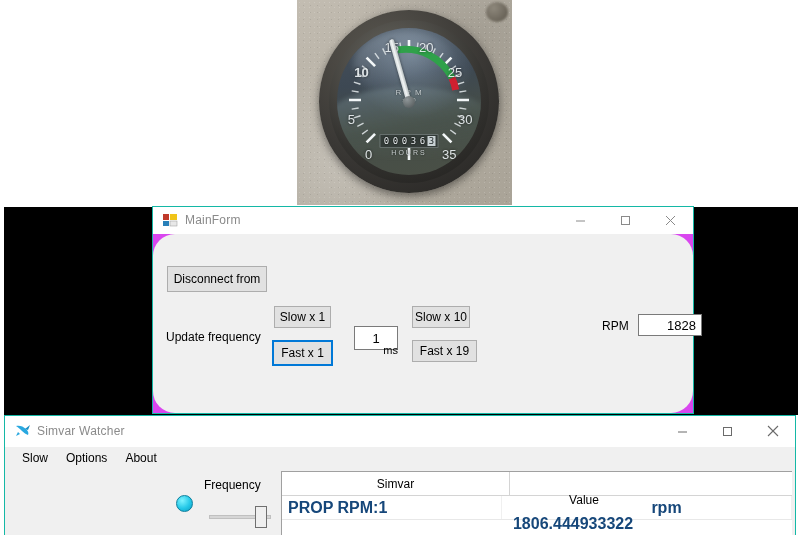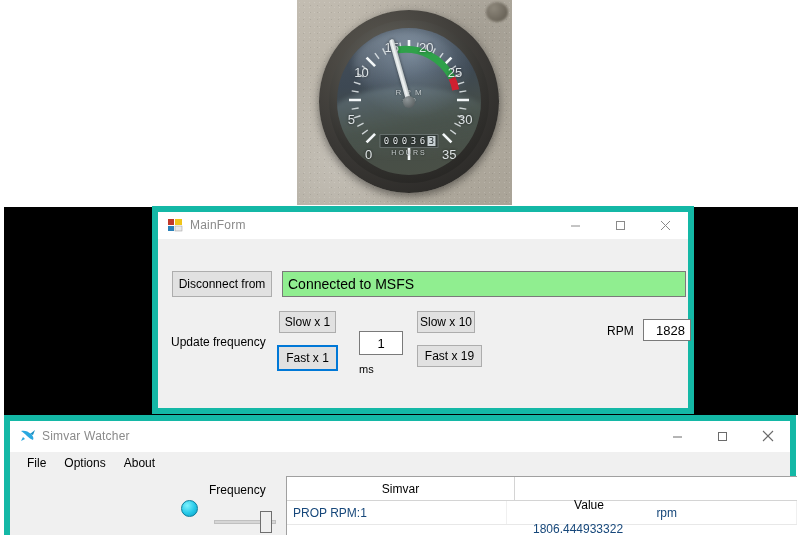--- a/index.html
+++ b/index.html
@@ -136,21 +136,21 @@
     position:absolute; left:50%; top:82%;
     transform:translateX(-50%);
     font-size:7px; letter-spacing:2px; color:#dde3e4; opacity:.85;
     text-shadow:0 0 2px #000;
   }
 
   
   .win {
     position:absolute;
     background:#d946ef;
-    border:6px solid #14b8a6;
+    border:1px solid #14b8a6;
     font-family:"Liberation Sans", sans-serif;
   }
   .titlebar {
     height:30px;
     background:#ffffff;
     display:flex; align-items:center;
     border-bottom:1px solid #ffffff;
   }
   .title-icon { width:16px; height:16px; margin-left:9px; margin-right:7px; flex:none; }
   .title-text {
@@ -160,21 +160,21 @@
   .win-btns { display:flex; height:30px; }
   .win-btn {
     width:45px; height:30px;
     display:flex; align-items:center; justify-content:center;
   }
   .win-btn svg { display:block; }
 
   
   #mainform { left:152px; top:206px; width:542px; height:208px; }
   #mainform .titlebar { height:27px; }
-  #mainform .body { position:relative; height:calc(100% - 27px); background:#f0f0f0; }
+  #mainform .body { position:relative; height:calc(100% - 27px); background:#f0f0f0;border-radius:22px; }
 
   .btn {
     background:#e1e1e1;
     border:1px solid #adadad;
     font-family:"Liberation Sans", sans-serif;
     font-size:12px; color:#000;
     display:flex; align-items:center; justify-content:center;
     cursor:default;
     padding:0;
   }
@@ -198,31 +198,31 @@
   }
   #btn-slow-1  { position:absolute; left:121px; top:72px;  width:57px; height:22px; }
   #btn-fast-1  { position:absolute; left:119px; top:106px; width:61px; height:26px; }
   #ms-input {
     position:absolute; left:201px; top:92px; width:44px; height:24px;
     background:#fff; border:1px solid #7a7a7a;
     display:flex; align-items:center; justify-content:center;
     font-size:13px; color:#000;
   }
   #ms-label {
-    position:absolute; left:201px; top:124px; width:44px;
-    text-align:left; font-size:11px; color:#000;
+    position:absolute; left:201px; top:110px; width:44px;
+    text-align:right; font-size:11px; color:#000;
   }
   #btn-slow-10 { position:absolute; left:259px; top:72px;  width:58px; height:22px; }
   #btn-fast-10 { position:absolute; left:259px; top:106px; width:65px; height:22px; }
   #rpm-label {
     position:absolute; left:449px; top:85px;
     font-size:12px; color:#000;
   }
   #rpm-value {
-    position:absolute; left:485px; top:80px; width:48px; height:22px;
+    position:absolute; left:485px; top:80px; width:64px; height:22px;
     background:#fff; border:1px solid #7a7a7a;
     display:flex; align-items:center; justify-content:flex-end;
     padding-right:5px;
     font-size:13px; color:#000;
   }
 
   
   #simvar { left:4px; top:415px; width:792px; height:124px; border-bottom:none; }
   #simvar .titlebar { height:31px; }
   .menubar {
@@ -275,23 +275,24 @@
   .grid-head { display:flex; height:24px; border-bottom:1px solid #d4d4d4; }
   .grid-head .cell {
     display:flex; align-items:center; justify-content:center;
     font-size:12px; color:#000;
     border-right:1px solid #d4d4d4;
     background:#ffffff;
   }
   .grid-row { display:flex; height:24px; border-bottom:1px solid #e8e8e8; }
   .grid-row .cell {
     display:flex; align-items:center;
-    font-size:12px; color:#16477a;
+    font-size:16px; color:#16477a;
     border-right:1px solid #f0f0f0;
     padding:0 6px;
+    font-weight:bold;
   }
   .c-simvar { width:228px; }
   .c-value  { width:149px; justify-content:center;margin-top:28px; }
   .c-units  { width:152px; }
   .grid-row .c-value { justify-content:center; }
 </style>
 </head>
 <body>
 
 <div id="gauge-photo">
@@ -345,21 +346,21 @@
             <line x1="72" y1="12" x2="72" y2="24" transform="rotate(180 72 72)"></line>
           </g>
 
           <path d="M 53.9 23.9 A 52 52 0 0 1 111.5 44.2" fill="none" stroke="#2fa14a" stroke-width="7" stroke-linecap="butt" transform="rotate(8 72 72)"></path>
 
           <path d="M 111.5 44.2 A 52 52 0 0 1 116.8 55.5" fill="none" stroke="#cf2030" stroke-width="7" stroke-linecap="butt" transform="rotate(8 72 72)"></path>
         </svg>
 
         <div class="num" style="left:22%;  top:86%;">0</div>
         <div class="num" style="left:10%;  top:62%;">5</div>
-        <div class="num" style="left:17%;  top:30%;">10</div>
+        <div class="num" style="left:17%;  top:30%;font-weight:bold;">10</div>
         <div class="num" style="left:38%;  top:13%;">15</div>
         <div class="num" style="left:62%;  top:13%;">20</div>
         <div class="num" style="left:82%;  top:30%;">25</div>
         <div class="num" style="left:89%;  top:62%;">30</div>
         <div class="num" style="left:78%;  top:86%;">35</div>
 
         <div class="rpm-label">
           <span>R  P  M</span>
           <small>x100</small>
         </div>
@@ -410,21 +411,20 @@
         <svg width="11" height="11" viewBox="0 0 11 11">
             <line x1="1" y1="1" x2="10" y2="10" stroke="#8a8a8a" stroke-width="1"></line>
             <line x1="10" y1="1" x2="1" y2="10" stroke="#8a8a8a" stroke-width="1"></line>
           </svg>
       </span>
     </span>
   </div>
 
   <div class="body">
     <div class="btn" id="btn-disconnect-from">Disconnect from</div>
-    <div id="status-box">Connected to MSFS</div>
 
     <div id="lbl-update-frequency">Update frequency</div>
 
     <div class="btn" id="btn-slow-1">Slow x 1</div>
     <div class="btn focused" id="btn-fast-1">Fast x 1</div>
 
     <div id="ms-input">1</div>
     <div id="ms-label">ms</div>
 
     <div class="btn" id="btn-slow-10">Slow x 10</div>
@@ -459,21 +459,21 @@
       <span class="win-btn">
         <svg width="12" height="12" viewBox="0 0 12 12">
             <line x1="1" y1="1" x2="11" y2="11" stroke="#6b6b6b" stroke-width="1.1"></line>
             <line x1="11" y1="1" x2="1" y2="11" stroke="#6b6b6b" stroke-width="1.1"></line>
           </svg>
       </span>
     </span>
   </div>
 
   <div class="menubar">
-    <span class="menu-item">File</span>
+    <span class="menu-item">Slow</span>
     <span class="menu-item">Options</span>
     <span class="menu-item">About</span>
   </div>
 
   <div class="body">
     <div id="led"></div>
     <div id="lbl-frequency">Frequency</div>
     <div id="freq-slider">
       <div id="freq-track"></div>
       <div id="freq-thumb"></div>

